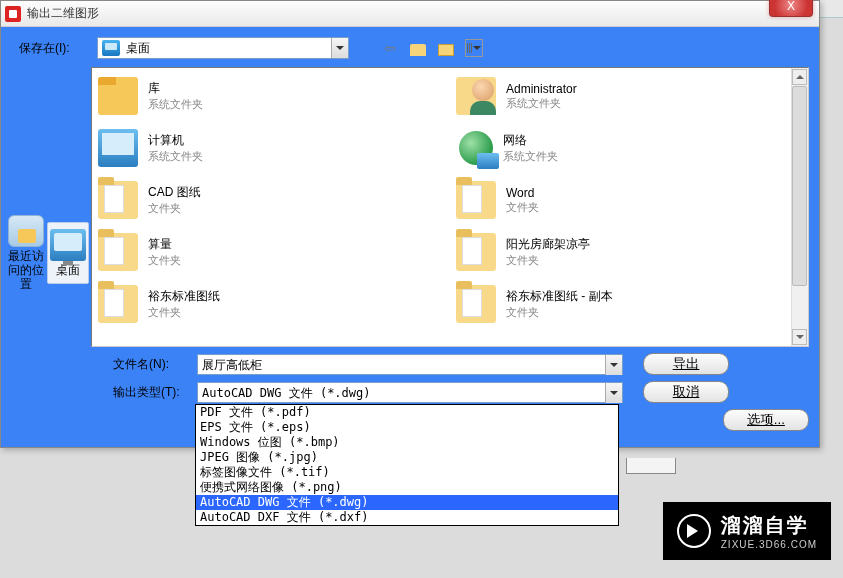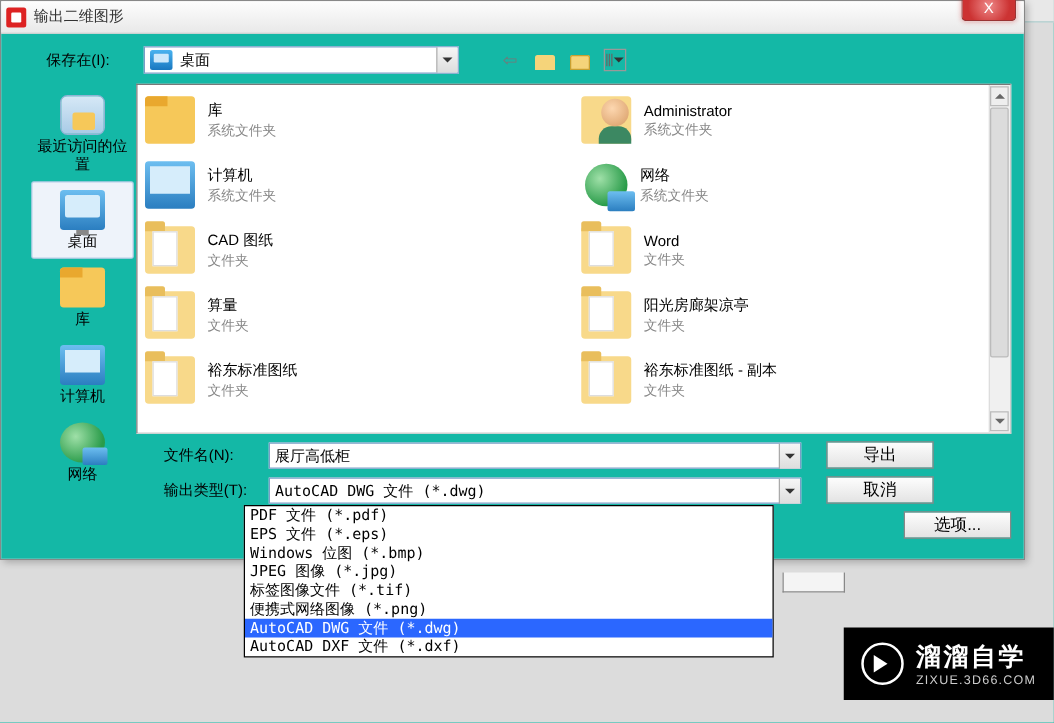--- a/index.html
+++ b/index.html
@@ -4,37 +4,37 @@
 <style>
 * { box-sizing: border-box; margin: 0; padding: 0; }
 body { font-family: "Microsoft YaHei", "SimSun", Tahoma, sans-serif; font-size: 12px; background: #dcdcdc; width: 843px; height: 578px; overflow: hidden; position: relative; }
 .bg-stripe { position:absolute; top:0; left:0; right:0; height:18px; background:#e8e8e8; border-bottom:1px solid #accccc;}
 .dialog { position: absolute; left: 0; top: 0; width: 820px; background: #fff; border: 1px solid #888; box-shadow: 2px 2px 6px rgba(0,0,0,.25); }
 .titlebar { height: 26px; background: linear-gradient(#fdfdfd,#e9e9e9); display:flex; align-items:center; padding: 0 4px; border-bottom:1px solid #ccc; position:relative;}
 .titlebar .app-icon { width:16px; height:16px; background:#d22; margin-right:6px; border-radius:2px; display:inline-block; position:relative;}
 .titlebar .app-icon::after{content:"";position:absolute;width:8px;height:8px;background:#fff;top:4px;left:4px;border-radius:1px;}
 .titlebar .title { color:#333; }
 .close-btn { position:absolute; right:6px; top:-4px; width:44px; height:20px; background: radial-gradient(circle at 50% 40%, #e88 0%, #c33 70%); border:1px solid #933; border-top:none; border-radius:0 0 4px 4px; color:#fff; text-align:center; font-size:12px; line-height:18px; box-shadow:0 0 4px rgba(200,50,50,.4);}
-.dialog-body { background:#14b8a6; padding:6px 10px 10px 22px; display:flex; flex-direction:column; gap:0;}
+.dialog-body { background:#3b82f6; padding:6px 10px 10px 4px; display:flex; flex-direction:column; gap:0;}
 .top-row { display:flex; align-items:center; gap:8px; padding:4px 0 8px 14px;}
 .top-row label { width:70px; }
 .loc-combo { display:flex; align-items:center; border:1px solid #7a9ec7; height:22px; width:252px; background:#fff;}
 .loc-combo .ico-desk{ width:18px;height:16px; margin:0 4px; background:linear-gradient(#4ab3f0,#1877c0); border-radius:2px; position:relative;}
 .loc-combo .ico-desk::after{content:"";position:absolute;left:3px;top:3px;width:12px;height:7px;background:#cce8fb;border-radius:1px;}
 .loc-combo .txt{flex:1;padding:0 2px;}
 .combo-arrow{width:17px;height:20px;background:linear-gradient(#f6f6f6,#ddd);border-left:1px solid #aaa;display:flex;align-items:center;justify-content:center;}
 .combo-arrow::before{content:"";border:4px solid transparent;border-top-color:#333;margin-top:4px;}
 .tool-icons{display:flex;gap:10px; margin-left:24px; color:#777;}
 .tool-icons span{width:18px;height:18px;display:inline-flex;align-items:center;justify-content:center;border:1px solid transparent;}
 .tool-icons .folder{background:#f5d47a;border-radius:2px 2px 0 0;width:16px;height:12px;margin-top:3px;}
 .tool-icons .views{border:1px solid #999;display:flex;gap:1px;padding:1px;}
 .tool-icons .views i{width:2px;height:10px;background:#666;}
 .tool-icons .arrow-left::before{content:"⇦";font-size:14px;}
 .content-row{display:flex;}
-.sidebar{width:86px;display:flex;flex-direction:column;align-items:center;gap:0;padding-top:2px;}
+.sidebar{width:86px;display:flex;flex-direction:row;align-items:center;gap:0;padding-top:2px;}
 .side-item{width:82px;padding:6px 2px;text-align:center;cursor:default;border:1px solid transparent;}
 .side-item.selected{background:#eef3fa;border:1px solid #b7cde8;border-radius:2px;}
 .side-item .icon-recent,.side-item .icon-desktop,.side-item .icon-lib,.side-item .icon-pc,.side-item .icon-net{width:36px;height:32px;margin:0 auto 2px;display:block;}
 .icon-recent{background:linear-gradient(#d6e8f6,#a8cbe6);border-radius:6px;border:1px solid #8fb4d4;position:relative;}
 .icon-recent::after{content:"";position:absolute;width:18px;height:14px;background:#f6c859;bottom:3px;left:9px;border-radius:2px;}
 .icon-desktop{background:linear-gradient(#6dbef0,#2b7ec0);border-radius:3px;position:relative;}
 .icon-desktop::after{content:"";position:absolute;left:4px;top:4px;width:28px;height:18px;background:#d6edfb;border-radius:2px;}
 .icon-desktop::before{content:"";position:absolute;bottom:-4px;left:13px;width:10px;height:4px;background:#888;}
 .icon-lib{background:#f6c859;border-radius:3px;position:relative;}
 .icon-lib::after{content:"";position:absolute;left:0;top:0;width:18px;height:8px;background:#e9a82e;border-radius:3px 0 0 0;}
@@ -66,25 +66,25 @@
 .scroll-thumb{position:absolute;right:1px;top:18px;width:15px;height:200px;background:#dcdcdc;border:1px solid #bbb;border-radius:2px;}
 .scroll-btn{position:absolute;width:15px;height:16px;right:1px;background:#eee;border:1px solid #bbb;display:flex;align-items:center;justify-content:center;}
 .scroll-btn::before{content:"";border:4px solid transparent;}
 .scroll-btn.up{top:1px;}.scroll-btn.up::before{border-bottom-color:#666;margin-bottom:4px;}
 .scroll-btn.down{bottom:1px;}.scroll-btn.down::before{border-top-color:#666;margin-top:4px;}
 .form-rows{padding:6px 0 0 22px;}
 .form-row{display:flex;align-items:center;gap:6px;margin-bottom:6px;}
 .form-row label{width:78px;}
 .text-combo{flex:1;max-width:426px;display:flex;border:1px solid #7a9ec7;height:21px;background:#fff;}
 .text-combo .val{flex:1;padding:2px 4px;font-family:"SimSun",monospace;}
-.btn{width:86px;height:22px;background:linear-gradient(#fdfdfd,#e3e3e3);border:1px solid #888;border-radius:0;margin-left:14px;}
+.btn{width:86px;height:22px;background:linear-gradient(#fdfdfd,#e3e3e3);border:1px solid #888;border-radius:10px;margin-left:14px;text-decoration:underline;}
 .dropdown{position:absolute;left:195px;top:404px;width:424px;border:1px solid #000;background:#fff;font-family:"SimSun",monospace;font-size:12px;}
 .dropdown .opt{padding:0 4px;line-height:15px;white-space:pre;}
 .dropdown .opt.sel{background:#2b67ff;color:#fff;}
-.watermark{position:absolute;right:0;bottom:18px;background:#000;color:#fff;display:flex;align-items:center;padding:10px 14px;gap:10px;}
+.watermark{position:absolute;right:12px;bottom:18px;background:#000;color:#fff;display:flex;align-items:center;padding:10px 14px;gap:10px;}
 .watermark .play{width:34px;height:34px;border:2px solid #fff;border-radius:50%;display:flex;align-items:center;justify-content:center;}
 .watermark .play::before{content:"";border:7px solid transparent;border-left:11px solid #fff;margin-left:4px;}
 .watermark .txt .big{font-size:20px;font-weight:bold;letter-spacing:2px;}
 .watermark .txt .small{font-size:10px;color:#ccc;letter-spacing:1px;}
 .back-windows{position:absolute;left:626px;top:458px;width:50px;height:16px;border:1px solid #888;border-top:none;background:#f4f4f4;}
 </style>
 </head>
 <body>
 
 <div class="bg-stripe"></div>

